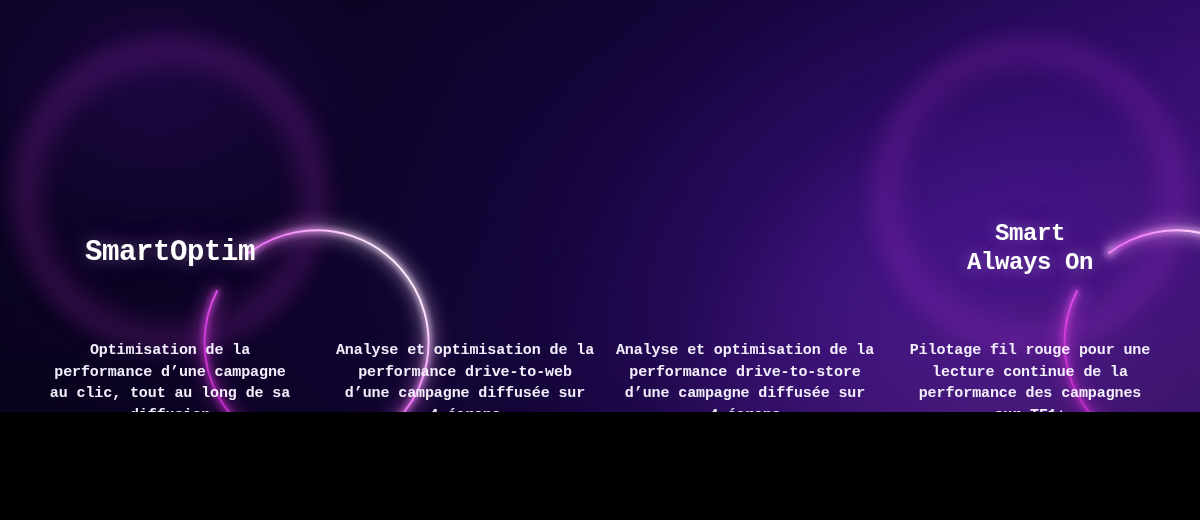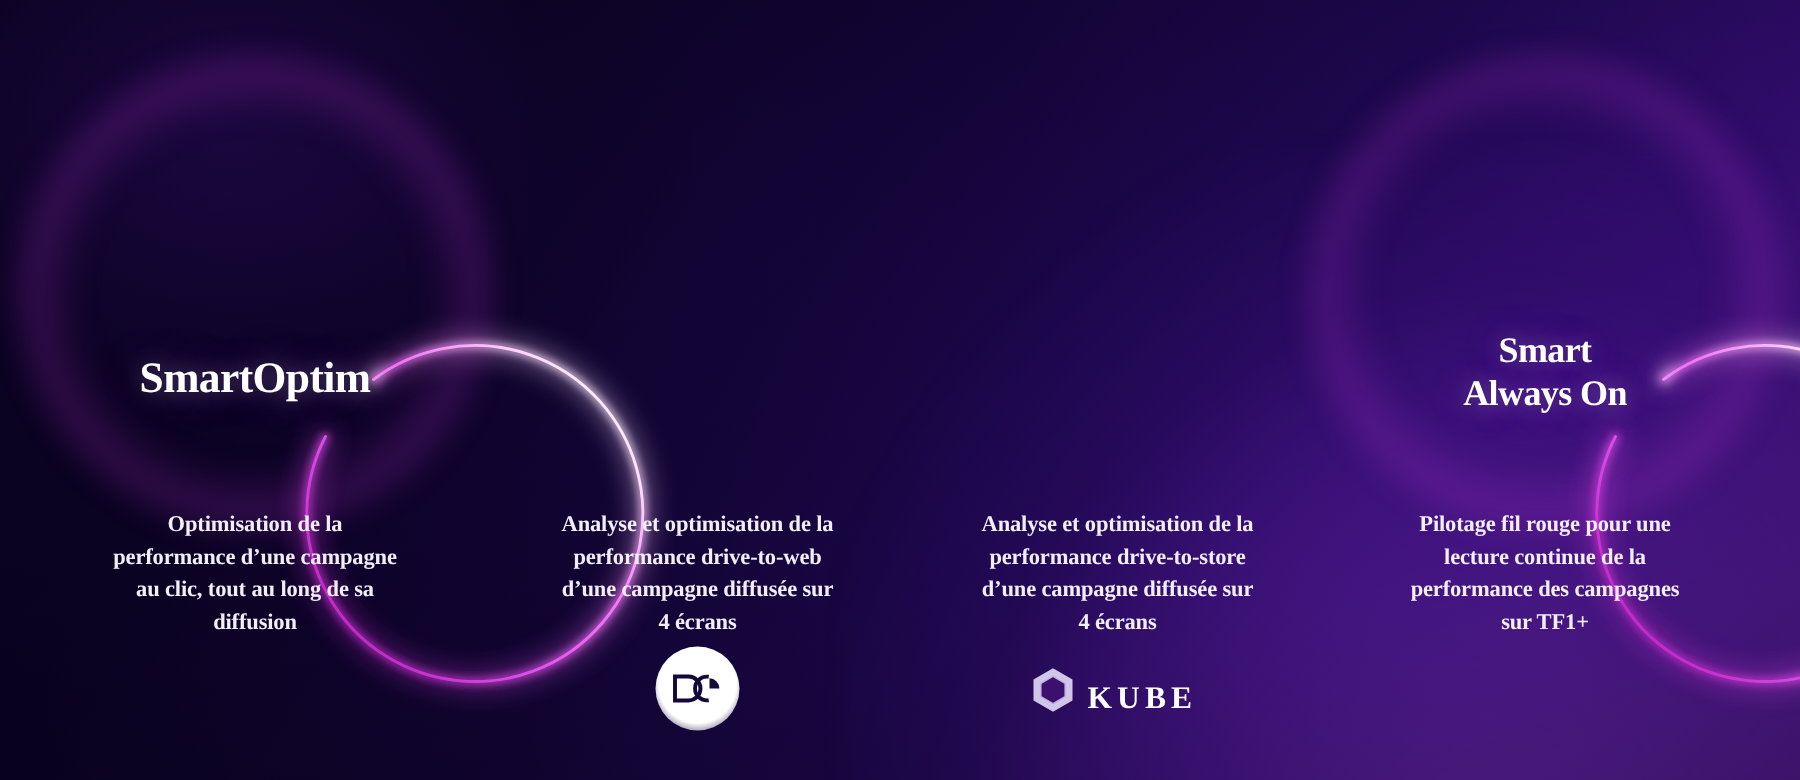--- a/index.html
+++ b/index.html
@@ -3,23 +3,23 @@
 <meta charset="utf-8">
 <style>
   html, body {
     margin: 0;
     padding: 0;
     background: #000;
   }
   #stage {
     position: relative;
     width: 1200px;
-    height: 520px;
+    height: 412px;
     overflow: hidden;
-    font-family: Liberation Serif, serif;
+    font-family: Liberation Mono, monospace;
     background: #8b5cf6;
   }
 
   
   .bg-base {
     position: absolute;
     inset: 0;
     background:
       linear-gradient(125deg,
         #0a0222 0%,

